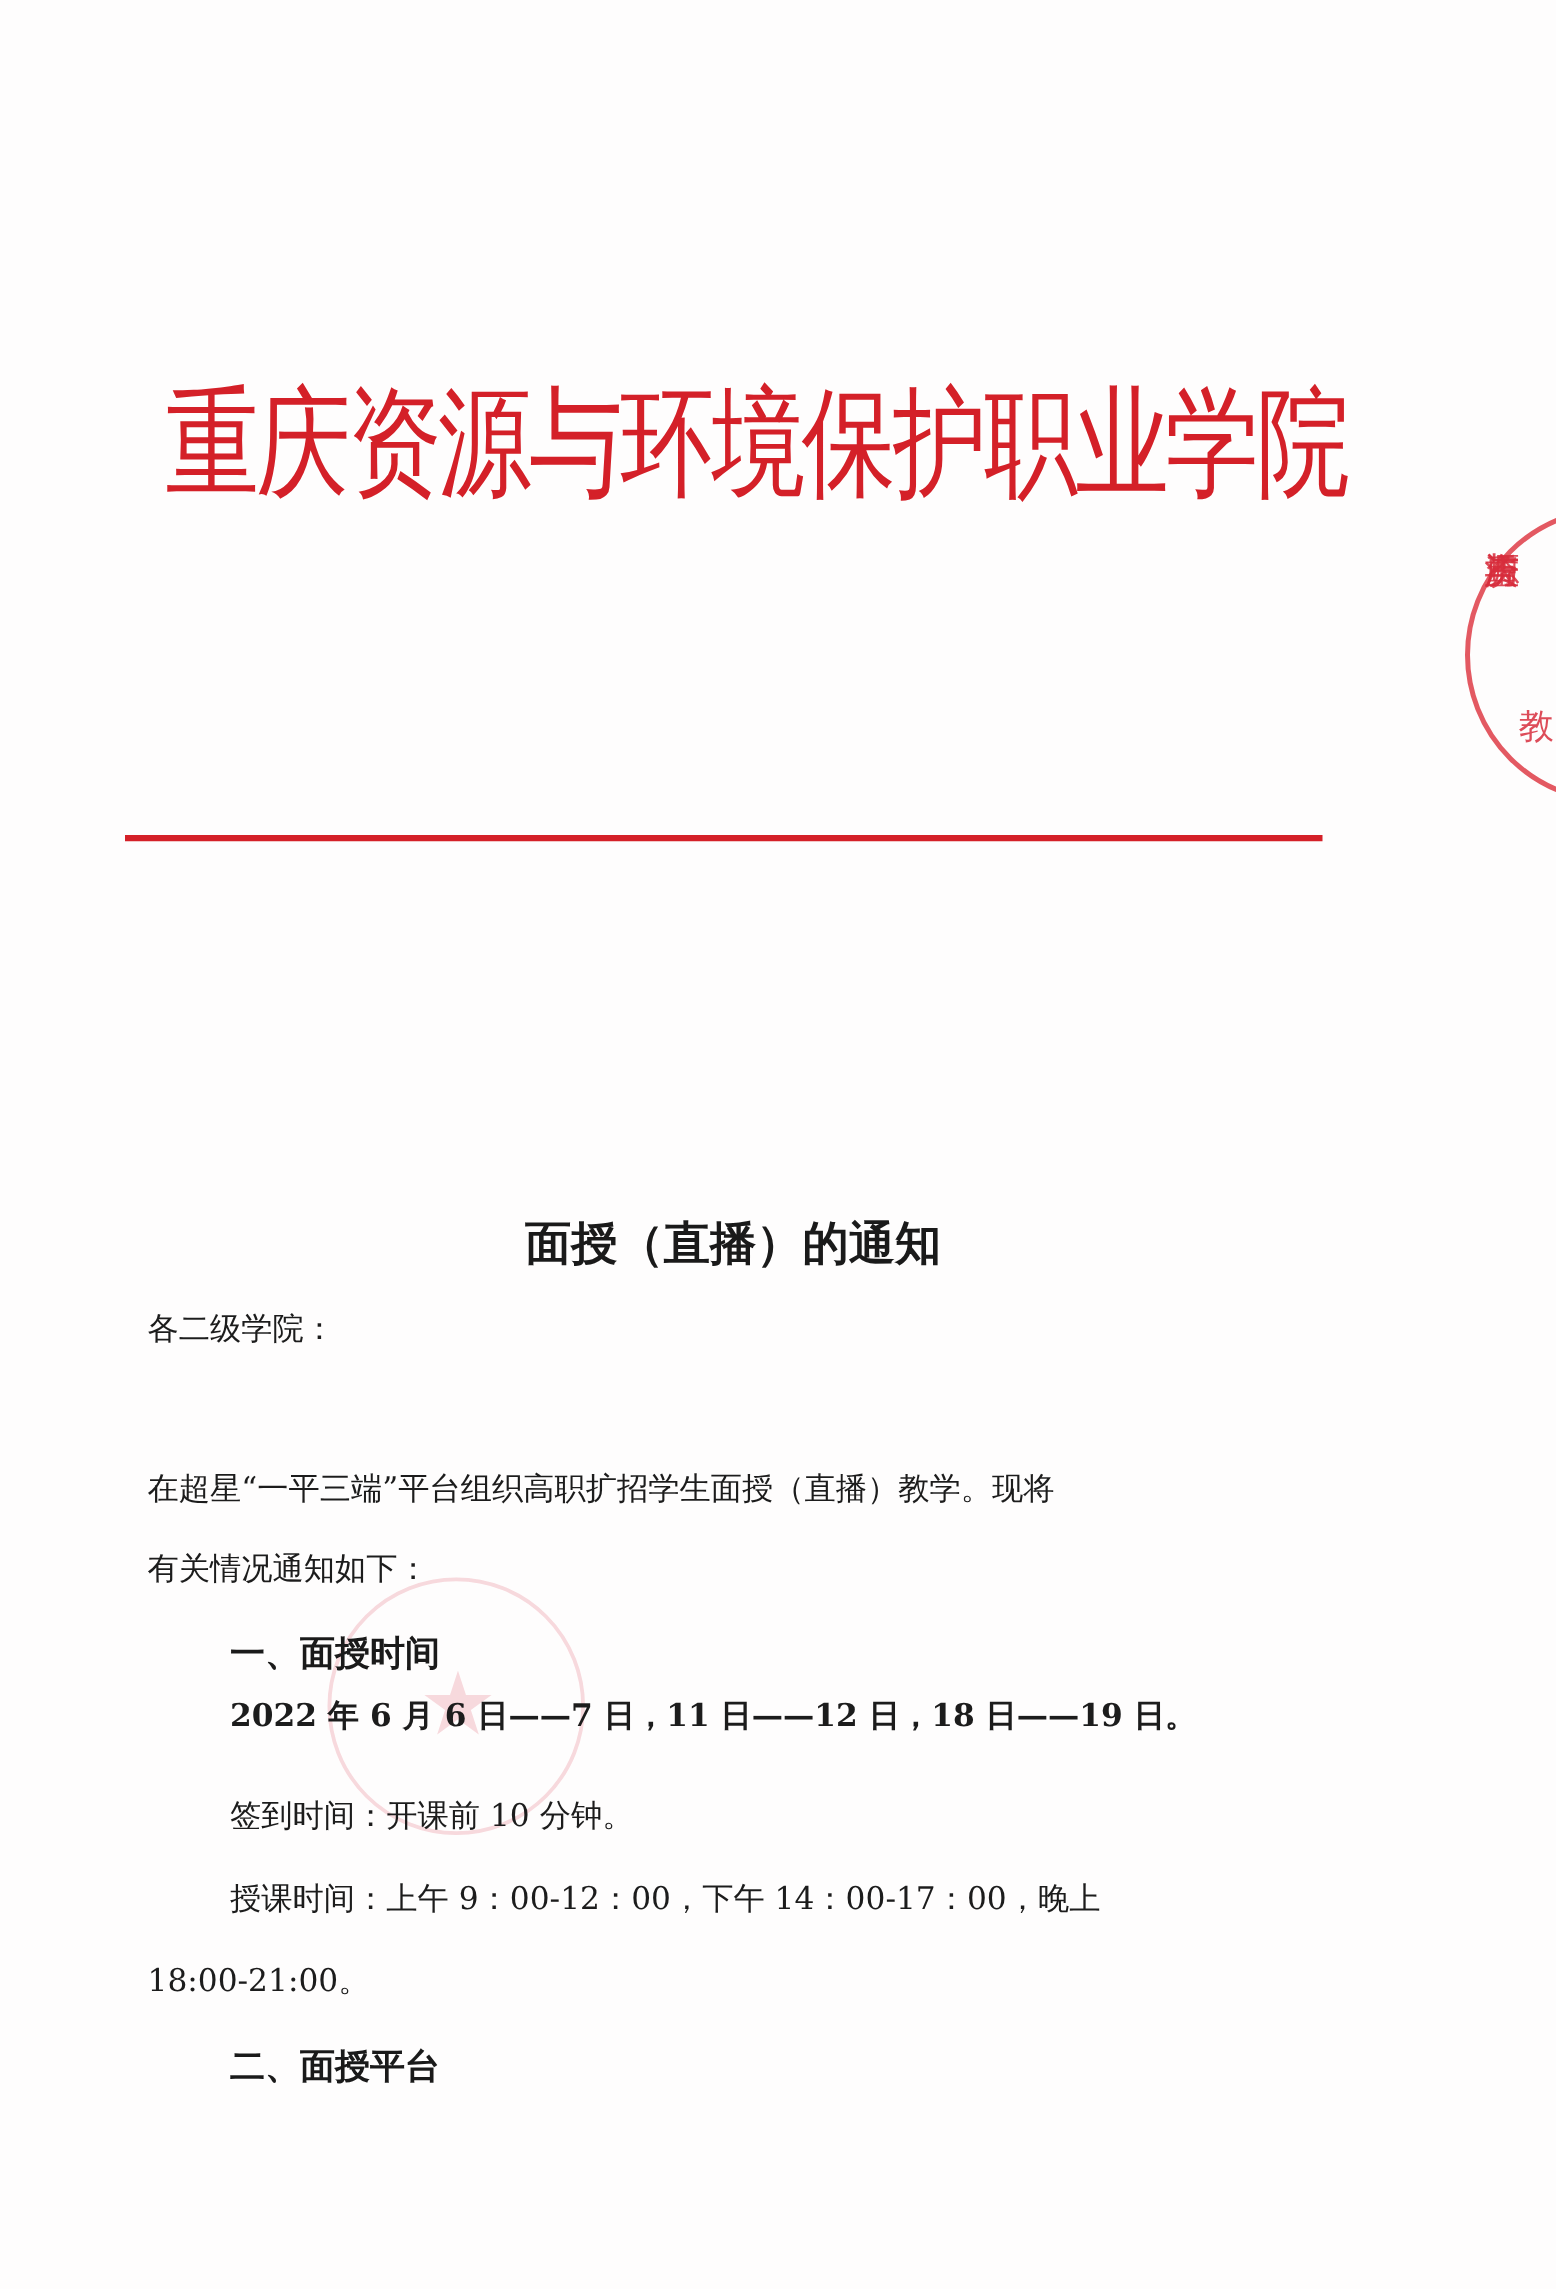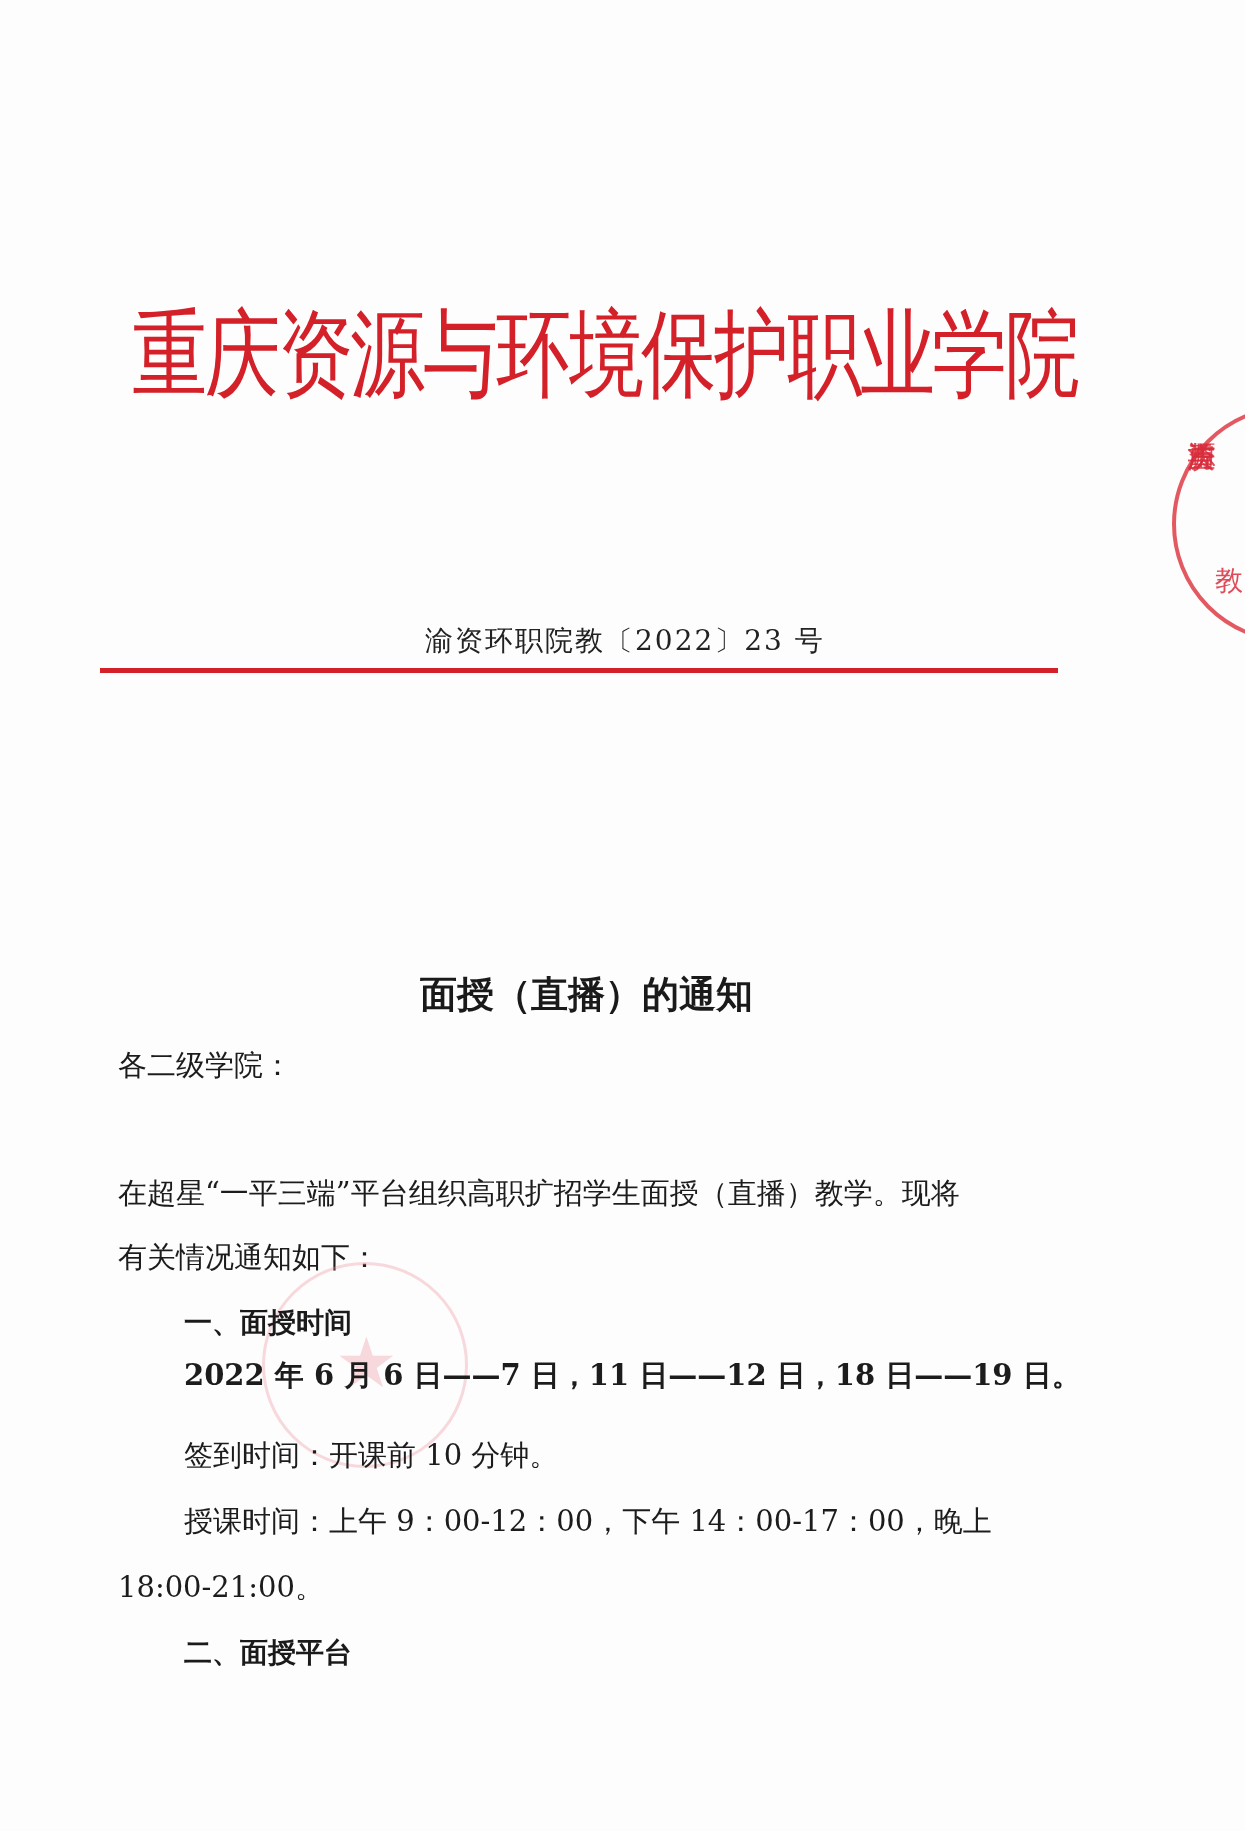--- a/index.html
+++ b/index.html
@@ -30,21 +30,21 @@
   .red-rule { left: 100px; top: 668px; width: 958px; height: 5px; background: #d42028; }
 
   .title {
     font-family: "DejaVu Sans", "Liberation Sans", sans-serif;
     font-weight: bold; font-size: 37px; color: #1a1a1a;
   }
   .title1 { left: 325px; top: 842px; }
   .title2 { left: 225px; top: 910px; }
   .title3 { left: 420px; top: 970px; }
 
-  .body-text { font-size: 29px; color: #1c1c1c; font-family: "DejaVu Serif", "Liberation Serif", serif; }
+  .body-text { font-size: 25px; color: #1c1c1c; font-family: "DejaVu Serif", "Liberation Serif", serif; }
   .salutation { left: 118px; top: 1046px; }
   .p1 { left: 184px; top: 1110px; }
   .p2 { left: 118px; top: 1174px; }
   .p3 { left: 118px; top: 1238px; }
 
   .section-heading {
     font-family: "DejaVu Sans", "Liberation Sans", sans-serif; font-weight: bold; font-size: 28px; color: #1a1a1a;
   }
   .h1 { left: 184px; top: 1304px; }
   .dates { left: 184px; top: 1356px; font-weight: bold; }
@@ -89,21 +89,20 @@
     <span class="ch">职</span>
     <span class="ch">业</span>
     <span class="ch">学</span>
     <span class="ch">院</span>
   </div>
 
   <div class="abs stamp-right"></div>
   <div class="abs stamp-right-text">重庆资源与</div>
   <div class="abs stamp-right-text2">教</div>
 
-  <div class="abs doc-number">渝资环职院教〔2022〕23 号</div>
   <div class="abs red-rule"></div>
 
   <div class="abs title title3">面授（直播）的通知</div>
 
   <div class="abs body-text salutation">各二级学院：</div>
   <div class="abs body-text p3">有关情况通知如下：</div>
   <div class="abs body-text p2">在超星“一平三端”平台组织高职扩招学生面授（直播）教学。现将</div>
 
   <div class="abs stamp-faded"></div>
   <div class="abs stamp-star">★</div>

